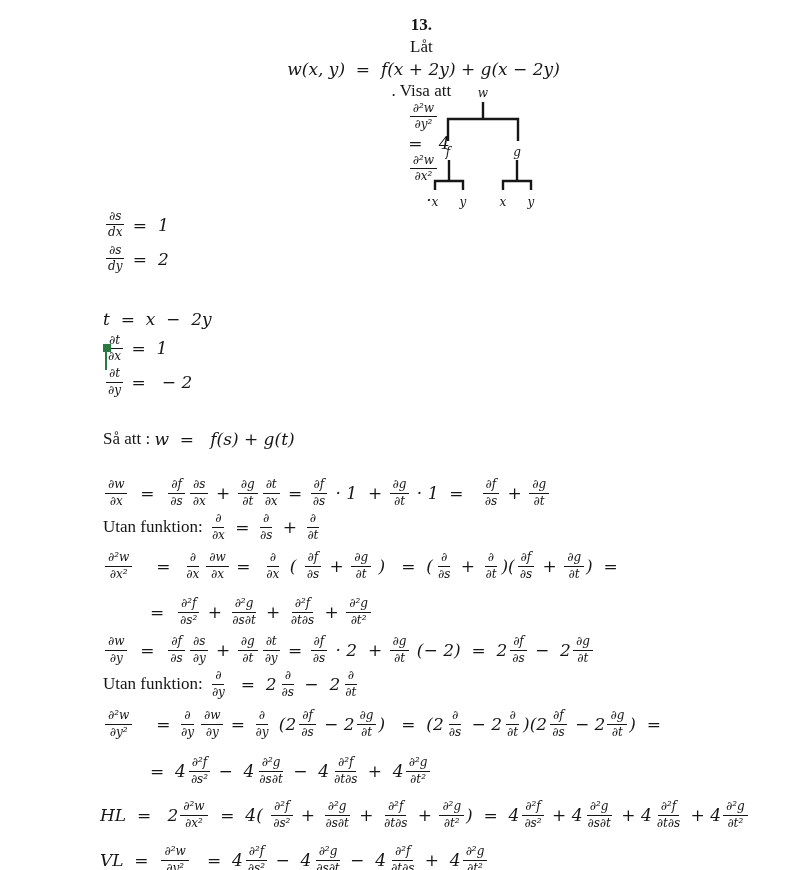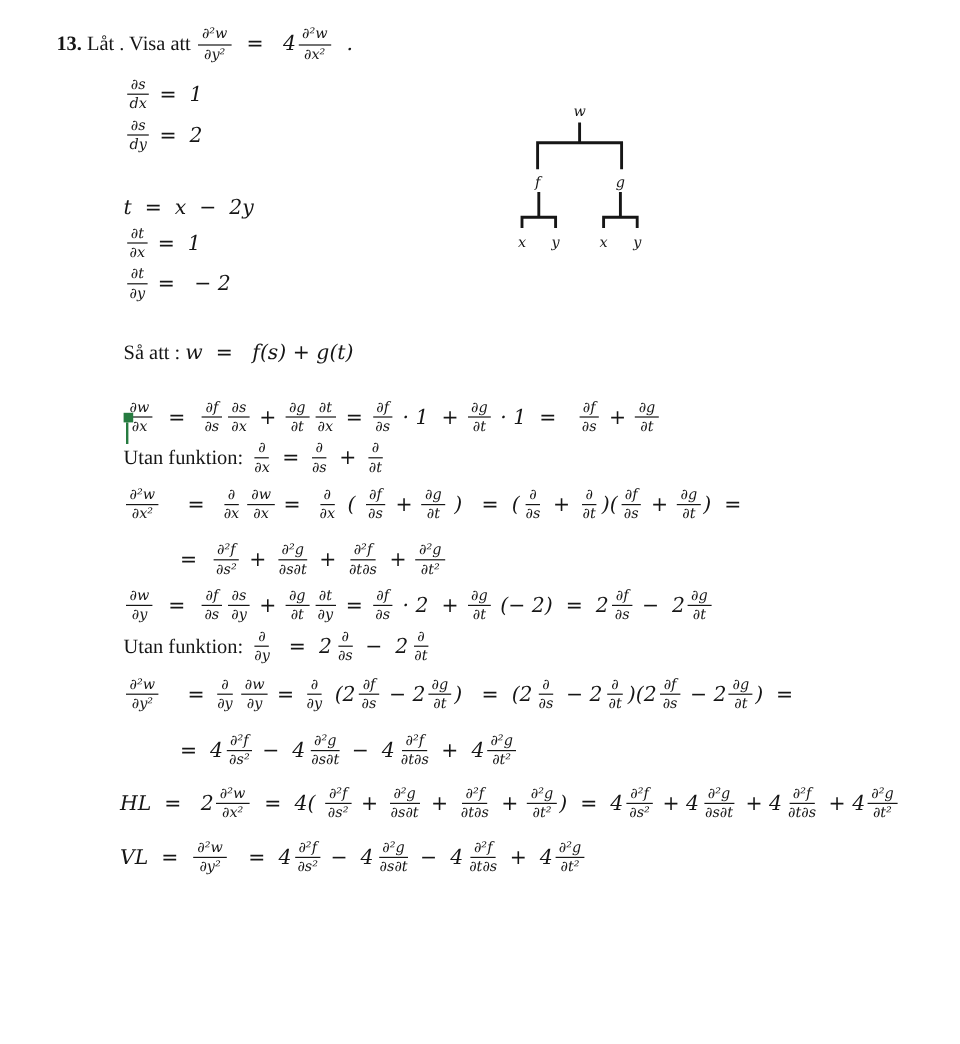--- a/index.html
+++ b/index.html
@@ -25,21 +25,21 @@
     display: inline-flex; flex-direction: column; align-items: center;
     margin: 0 2px; font-style: italic;
     font-family: "DejaVu Serif", "Liberation Serif", serif;
     font-size: 12px; line-height: 1.12;
   }
   .frac .num { padding: 0 3px 1px; border-bottom: 1.3px solid var(--ink); white-space: pre; }
   .frac .den { padding: 1px 3px 0; white-space: pre; }
   .gap { display: inline-block; width: 22px; }
 
   
-  [data-name="problem-line"]      { margin: 14px 0 0 47px; min-height: 46px; }
+  [data-name="problem-line"]      { margin: 14px 0 0 47px; min-height: 46px; flex-direction: column; }
   [data-name="satt-label"]        { margin-top: 32px; }
   [data-name="eq-s-def"]          { margin-top: 22px; }
   [data-name="eq-ds-dx"]          { margin-top: 4px;  min-height: 28px; }
   [data-name="eq-ds-dy"]          { margin-top: 4px;  min-height: 28px; }
   [data-name="eq-t-def"]          { margin-top: 34px; align-items: flex-end; }
   [data-name="eq-dt-dx"]          { margin-top: 4px;  min-height: 28px; }
   [data-name="eq-dt-dy"]          { margin-top: 4px;  min-height: 28px; }
   [data-name="sa-att-line"]       { margin-top: 31px; align-items: flex-end; }
   [data-name="eq-dw-dx"]          { margin-top: 28px; min-height: 30px; }
   [data-name="utan-funktion-x"]   { margin-top: 4px;  min-height: 30px; }
@@ -68,20 +68,21 @@
 </style>
 </head>
 <body>
 
 <div class="page" data-name="document-page">
 
   <div class="lines" data-name="math-lines">
       <div class="line" data-name="problem-line">
         <span class="b" data-name="text-run">13. </span>
         <span class="rm" data-name="text-run">Låt </span>
+        <span class="mi" data-name="math-run">w(x, y)  =  f(x + 2y) + g(x − 2y)</span>
         <span class="rm" data-name="text-run">. Visa att </span>
         <span class="frac" data-name="fraction">
           <span class="num" data-name="fraction-numerator">∂²w</span>
           <span class="den" data-name="fraction-denominator">∂y²</span>
         </span>
         <span class="mi" data-name="math-run">  =   4</span>
         <span class="frac" data-name="fraction">
           <span class="num" data-name="fraction-numerator">∂²w</span>
           <span class="den" data-name="fraction-denominator">∂x²</span>
         </span>

